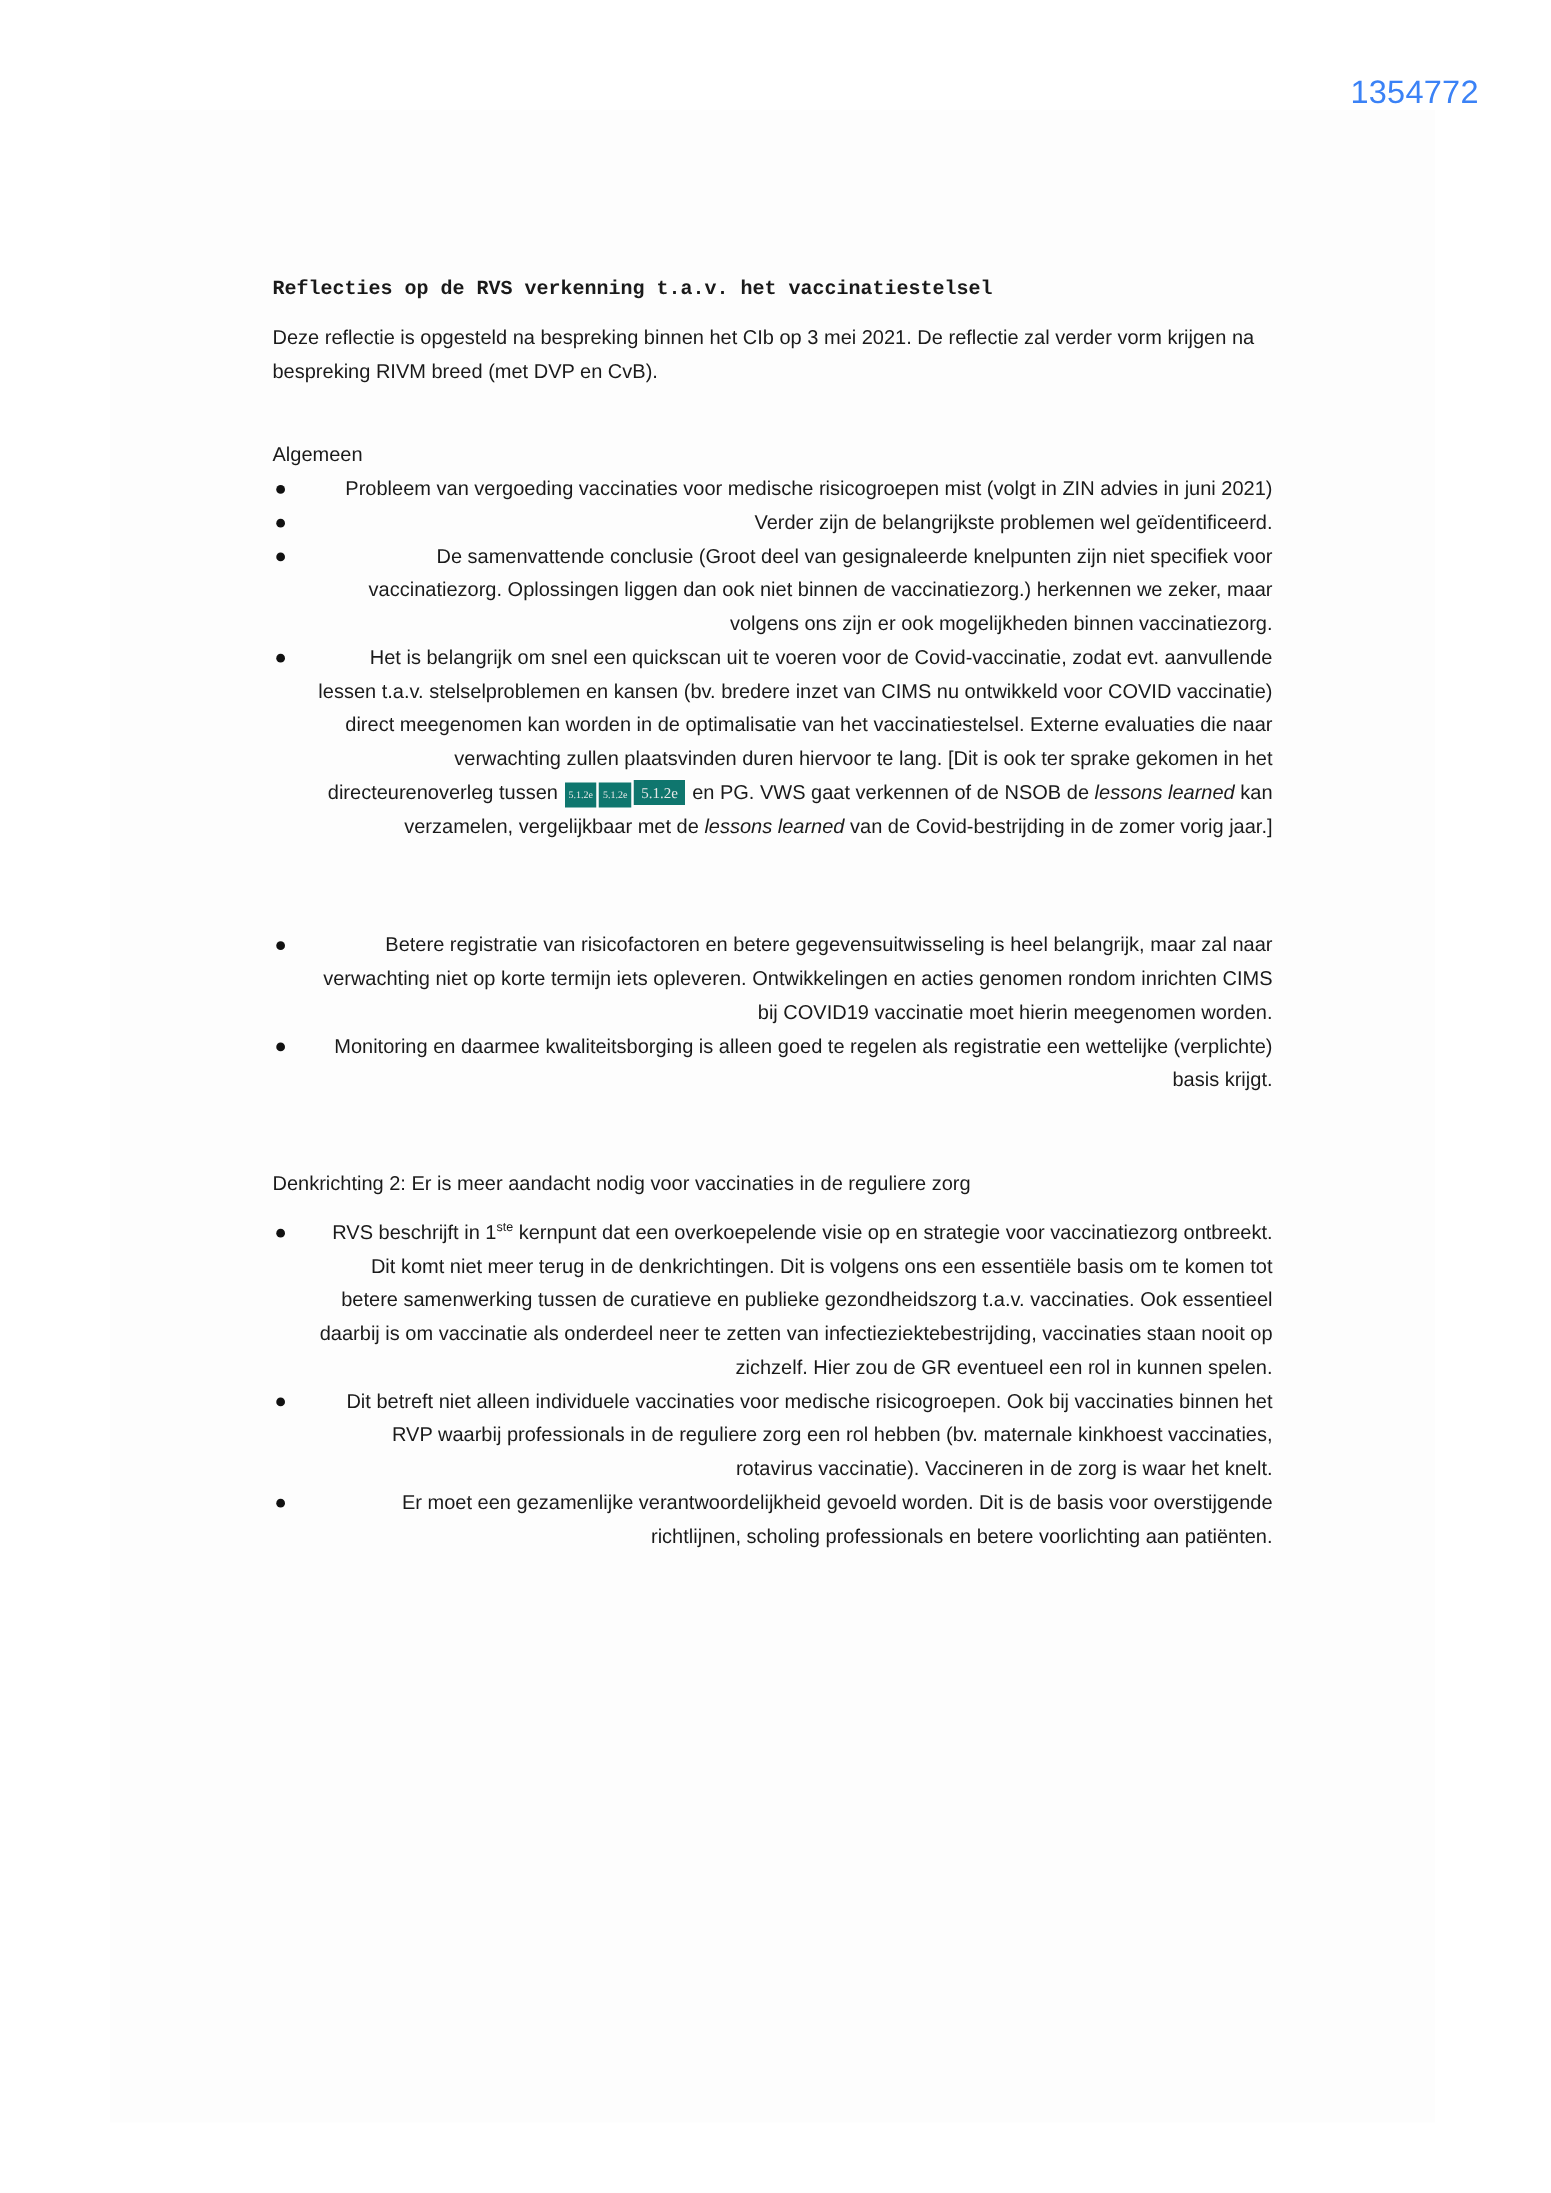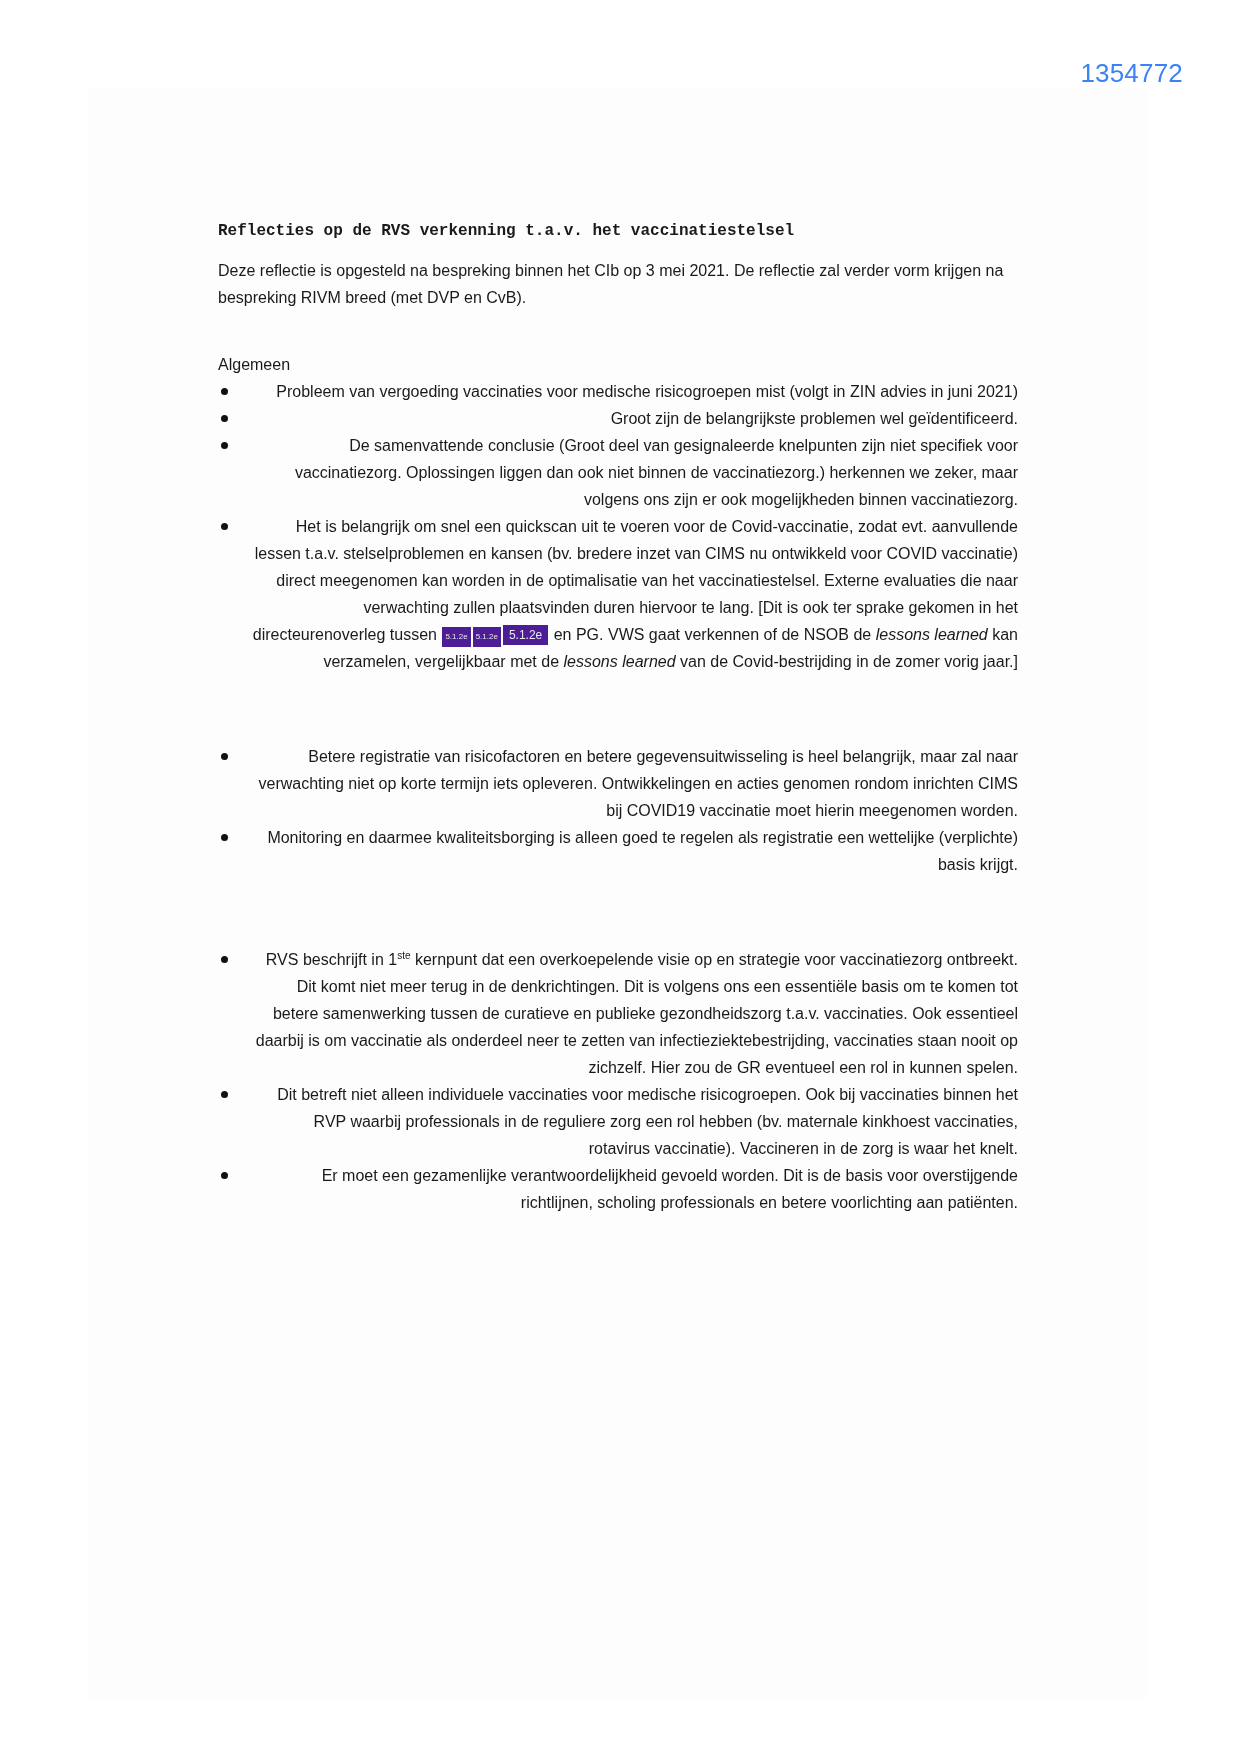--- a/index.html
+++ b/index.html
@@ -20,22 +20,22 @@
   }
   .title { font-weight: bold; font-size: 16px; margin: 0 0 12px 0; font-family: Liberation Mono, monospace; }
   .intro { margin: 0; }
   .section-label { margin: 0; }
   ul.bullets { list-style: none; margin: 0; padding: 0; }
   ul.bullets li { position: relative; padding-left: 32px; text-align: right; }
   ul.bullets li::before {
     content: ""; position: absolute; left: 3px; top: 10px; width: 7px; height: 7px; border-radius: 50%; background: #111;
   }
   .redact {
-    display: inline-block; background: #4c1d95; color: #e8e8e8; font-size: 10px; line-height: 20px;
-    padding: 0 4px; vertical-align: 1px; margin: 0 1px;
+    display: inline-block; background: #0f766e; color: #e8e8e8; font-size: 10px; line-height: 20px;
+    padding: 0 4px; vertical-align: 1px; margin: 0 1px; font-family: Liberation Serif, serif;
   }
   .redact.small { font-size: 8px; padding: 0 3px; }
   .redact.large { font-size: 12px; padding: 0 6px; }
   sup { font-size: 10px; line-height: 0; }
   em { font-style: italic; }
   .gap-1 { height: 40px; }
   .gap-2 { height: 56px; }
   .gap-3 { height: 12px; }
 </style>
 </head>
@@ -46,34 +46,35 @@
 
 <div class="content">
   <p class="title">Reflecties op de RVS verkenning t.a.v. het vaccinatiestelsel</p>
   <p class="intro">Deze reflectie is opgesteld na bespreking binnen het CIb op 3 mei 2021. De reflectie zal verder vorm krijgen na bespreking RIVM breed (met DVP en CvB).</p>
 
   <div class="gap-1"></div>
 
   <p class="section-label">Algemeen</p>
   <ul class="bullets">
     <li>Probleem van vergoeding vaccinaties voor medische risicogroepen mist (volgt in ZIN advies in juni 2021)</li>
-    <li>Groot zijn de belangrijkste problemen wel geïdentificeerd.</li>
+    <li>Verder zijn de belangrijkste problemen wel geïdentificeerd.</li>
     <li>De samenvattende conclusie (Groot deel van gesignaleerde knelpunten zijn niet specifiek voor vaccinatiezorg. Oplossingen liggen dan ook niet binnen de vaccinatiezorg.) herkennen we zeker, maar volgens ons zijn er ook mogelijkheden binnen vaccinatiezorg.</li>
     <li><span>Het is belangrijk om snel een quickscan uit te voeren voor de Covid-vaccinatie, zodat evt. aanvullende lessen t.a.v. stelselproblemen en kansen (bv. bredere inzet van CIMS nu ontwikkeld voor COVID vaccinatie) direct meegenomen kan worden in de optimalisatie van het vaccinatiestelsel. Externe evaluaties die naar verwachting zullen plaatsvinden duren hiervoor te lang. [Dit is ook ter sprake gekomen in het directeurenoverleg tussen</span> <span class="redact small">5.1.2e</span><span class="redact small">5.1.2e</span><span class="redact large">5.1.2e</span> <span>en PG. VWS gaat verkennen of de NSOB de</span> <em>lessons learned</em> <span>kan verzamelen, vergelijkbaar met de</span> <em>lessons learned</em> <span>van de Covid-bestrijding in de zomer vorig jaar.]</span></li>
   </ul>
 
   <div class="gap-2"></div>
 
   <div class="gap-3"></div>
   <ul class="bullets">
     <li>Betere registratie van risicofactoren en betere gegevensuitwisseling is heel belangrijk, maar zal naar verwachting niet op korte termijn iets opleveren.  Ontwikkelingen en acties genomen rondom inrichten CIMS bij COVID19 vaccinatie moet hierin meegenomen worden.</li>
     <li>Monitoring en daarmee kwaliteitsborging is alleen goed te regelen als registratie een wettelijke (verplichte) basis krijgt.</li>
   </ul>
 
   <div class="gap-2"></div>
 
+  <p class="section-label">Denkrichting 2: Er is meer aandacht nodig voor vaccinaties in de reguliere zorg</p>
   <div class="gap-3"></div>
   <ul class="bullets">
     <li><span>RVS beschrijft in 1</span><sup>ste</sup><span> kernpunt dat een overkoepelende visie op en strategie voor vaccinatiezorg ontbreekt. Dit komt niet meer terug in de denkrichtingen. Dit is volgens ons een essentiële basis om te komen tot betere samenwerking tussen de curatieve en publieke gezondheidszorg t.a.v. vaccinaties. Ook essentieel daarbij is om vaccinatie als onderdeel neer te zetten van infectieziektebestrijding, vaccinaties staan nooit op zichzelf. Hier zou de GR eventueel een rol in kunnen spelen.</span></li>
     <li>Dit betreft niet alleen individuele vaccinaties voor medische risicogroepen. Ook bij vaccinaties binnen het RVP waarbij professionals in de reguliere zorg een rol hebben (bv. maternale kinkhoest vaccinaties, rotavirus vaccinatie). Vaccineren in de zorg is waar het knelt.</li>
     <li>Er moet een gezamenlijke verantwoordelijkheid gevoeld worden. Dit is de basis voor overstijgende richtlijnen, scholing professionals en betere voorlichting aan patiënten.</li>
   </ul>
 </div>
 
 </body></html>

